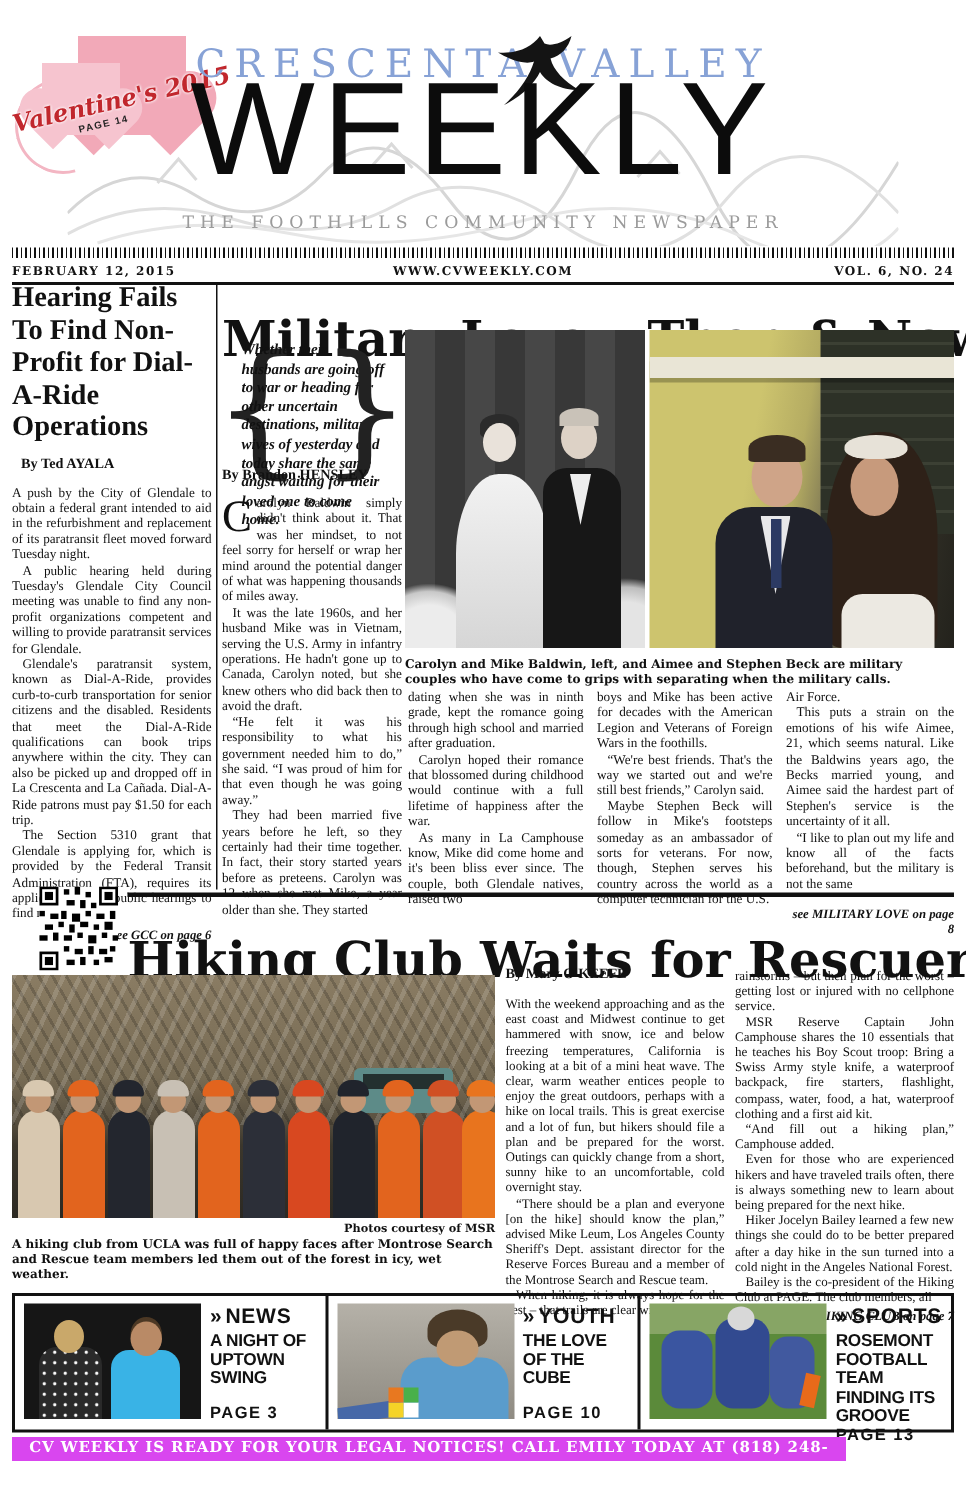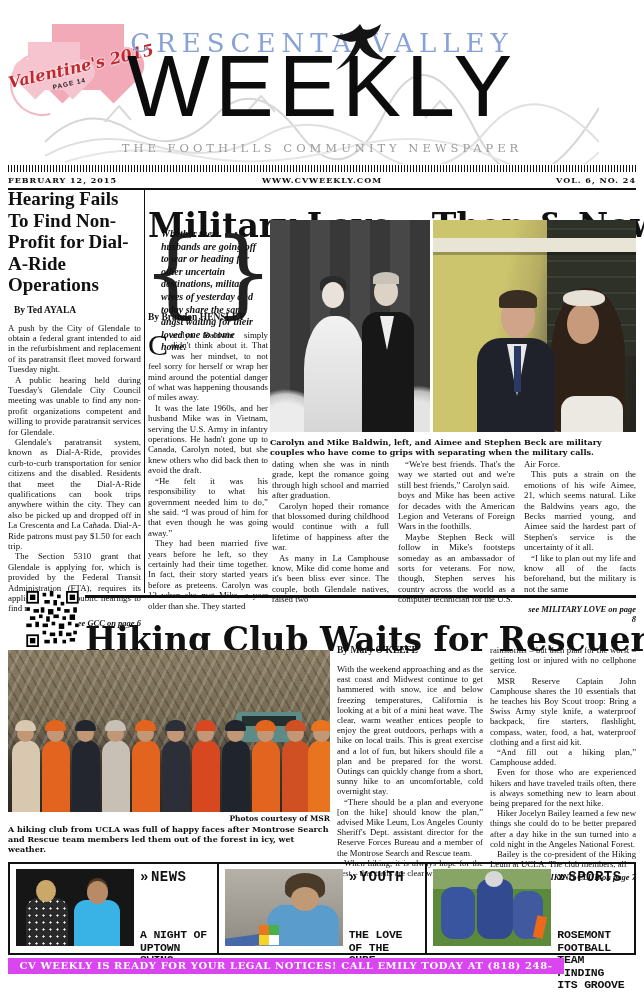--- a/index.html
+++ b/index.html
@@ -121,21 +121,21 @@
   .fig:after{content:"";position:absolute;top:-20px;left:3px;width:21px;height:11px;border-radius:10px 10px 2px 2px;background:inherit;}
 
   
   .qr{left:26px;top:591px;}
 
   
   .teasers{left:8px;top:862px;width:628px;height:93px;border:2px solid #111;box-sizing:border-box;display:flex;}
   .tcell{flex:1;display:flex;padding:5px 6px;gap:6px;border-right:2px solid #111;cursor:pointer;}
   .tcell:last-child{border-right:none;}
   .tphoto{width:118px;height:77px;flex:none;position:relative;overflow:hidden;}
-  .ttext{flex:1;display:flex;flex-direction:column;font-family:Liberation Mono, monospace;gap:41px;}
+  .ttext{flex:1;display:flex;flex-direction:column;font-family:Liberation Sans, sans-serif;}
   .tsection{font-weight:bold;font-size:14px;letter-spacing:.5px;white-space:nowrap;}
   .tchev{font-weight:bold;font-size:14px;margin-right:2px;}
   .ttitle{font-weight:bold;font-size:11.5px;line-height:12.5px;letter-spacing:-.2px;margin-top:3px;}
   .tpage{font-weight:bold;font-size:11px;letter-spacing:1px;margin-top:auto;}
 
   .ph-news{background:#161616;}
   .pn-w{position:absolute;left:10px;bottom:0;width:42px;height:48px;border-radius:12px 12px 0 0;background:#2a2a2a;
     background-image:radial-gradient(#fff .8px,transparent 1.4px);background-size:7px 7px;}
   .pn-wh{position:absolute;left:20px;bottom:44px;width:20px;height:22px;border-radius:50%;background:#c9a86a;}
   .pn-m{position:absolute;right:14px;bottom:0;width:46px;height:46px;border-radius:12px 12px 0 0;background:#39b3e6;}
@@ -256,22 +256,22 @@
   <p class="para">They had been married five years before he left, so they certainly had their time together. In fact, their story started years before as preteens. Carolyn was 12 when she met Mike, a year older than she. They started</p>
 </div>
 
 <div class="abs milcol" style="left:272px;top:459px;width:117px">
   <p class="para first">dating when she was in ninth grade, kept the romance going through high school and married after graduation.</p>
   <p class="para">Carolyn hoped their romance that blossomed during childhood would continue with a full lifetime of happiness after the war.</p>
   <p class="para">As many in La Camphouse know, Mike did come home and it's been bliss ever since. The couple, both Glendale natives, raised two</p>
 </div>
 
 <div class="abs milcol" style="left:398px;top:459px;width:117px">
+  <p class="para first">boys and Mike has been active for decades with the American Legion and Veterans of Foreign Wars in the foothills.</p>
   <p class="para">“We're best friends. That's the way we started out and we're still best friends,” Carolyn said.</p>
-  <p class="para first">boys and Mike has been active for decades with the American Legion and Veterans of Foreign Wars in the foothills.</p>
   <p class="para">Maybe Stephen Beck will follow in Mike's footsteps someday as an ambassador of sorts for veterans. For now, though, Stephen serves his country across the world as a computer technician for the U.S.</p>
 </div>
 
 <div class="abs milcol" style="left:524px;top:459px;width:112px">
   <p class="para first">Air Force.</p>
   <p class="para">This puts a strain on the emotions of his wife Aimee, 21, which seems natural. Like the Baldwins years ago, the Becks married young, and Aimee said the hardest part of Stephen's service is the uncertainty of it all.</p>
   <p class="para">“I like to plan out my life and know all of the facts beforehand, but the military is not the same</p>
   <div class="cont" style="margin-top:10px">see MILITARY LOVE on page 8</div>
 </div>
 
@@ -354,21 +354,21 @@
   <p class="para">“There should be a plan and everyone [on the hike] should know the plan,” advised Mike Leum, Los Angeles County Sheriff's Dept. assistant director for the Reserve Forces Bureau and a member of the Montrose Search and Rescue team.</p>
   <p class="para">When hiking, it is always hope for the best – that trails are clear with no surprise</p>
 </div>
 
 <div class="abs hikecol" style="left:490px;top:645px;width:146px">
   <p class="para first">rainstorms – but then plan for the worst – getting lost or injured with no cellphone service.</p>
   <p class="para">MSR Reserve Captain John Camphouse shares the 10 essentials that he teaches his Boy Scout troop: Bring a Swiss Army style knife, a waterproof backpack, fire starters, flashlight, compass, water, food, a hat, waterproof clothing and a first aid kit.</p>
   <p class="para">“And fill out a hiking plan,” Camphouse added.</p>
   <p class="para">Even for those who are experienced hikers and have traveled trails often, there is always something new to learn about being prepared for the next hike.</p>
   <p class="para">Hiker Jocelyn Bailey learned a few new things she could do to be better prepared after a day hike in the sun turned into a cold night in the Angeles National Forest.</p>
-  <p class="para">Bailey is the co-president of the Hiking Leum at UCLA. The club members, all</p>
+  <p class="para">Bailey is the co-president of the Hiking Club at PAGE. The club members, all</p>
   <div class="cont" style="margin-top:3px">see HIKING CLUB on page 7</div>
 </div>
 
 <div class="abs teasers">
 
   <div class="tcell">
     <div class="tphoto ph-news">
       <div class="pn-w"></div>
         <div class="pn-wh"></div>
       <div class="pn-m"></div>

